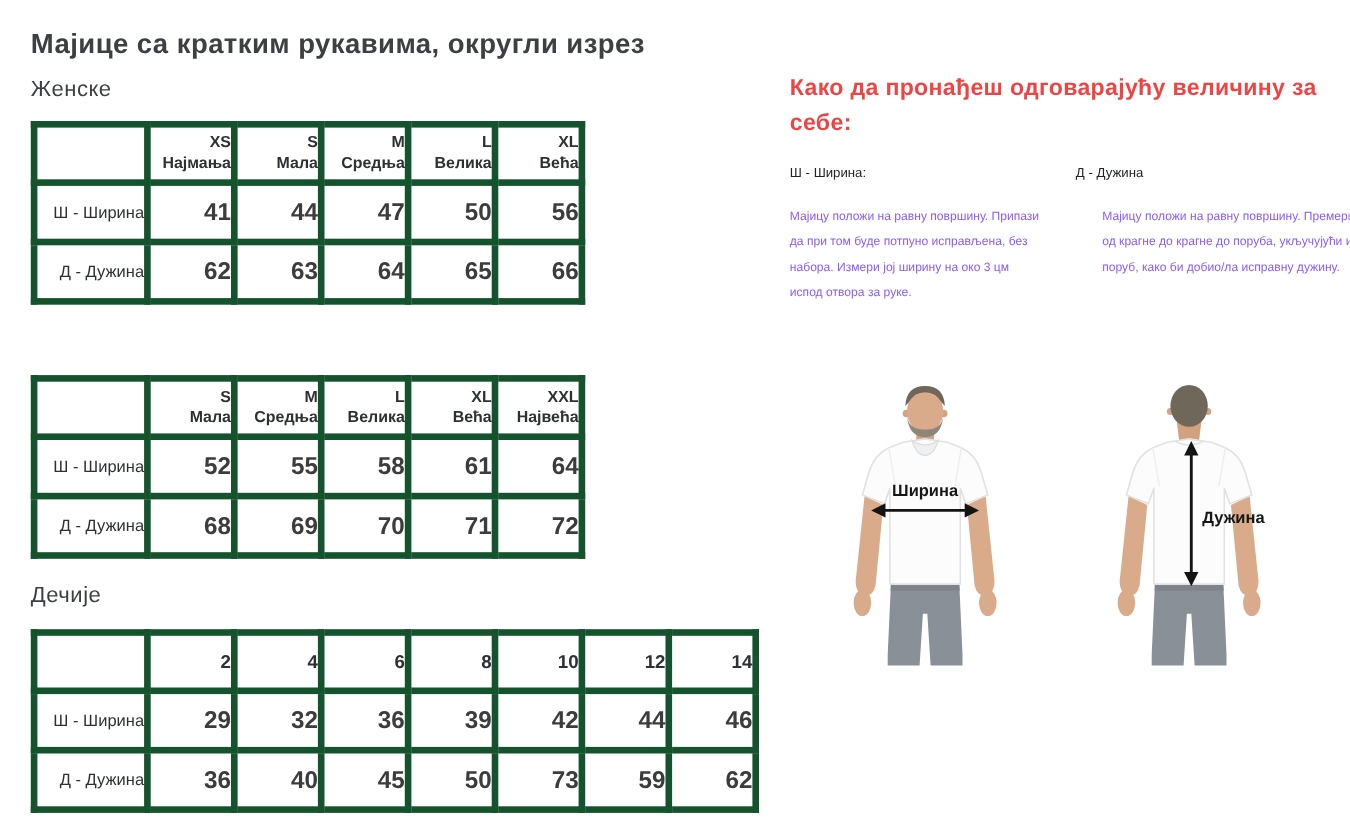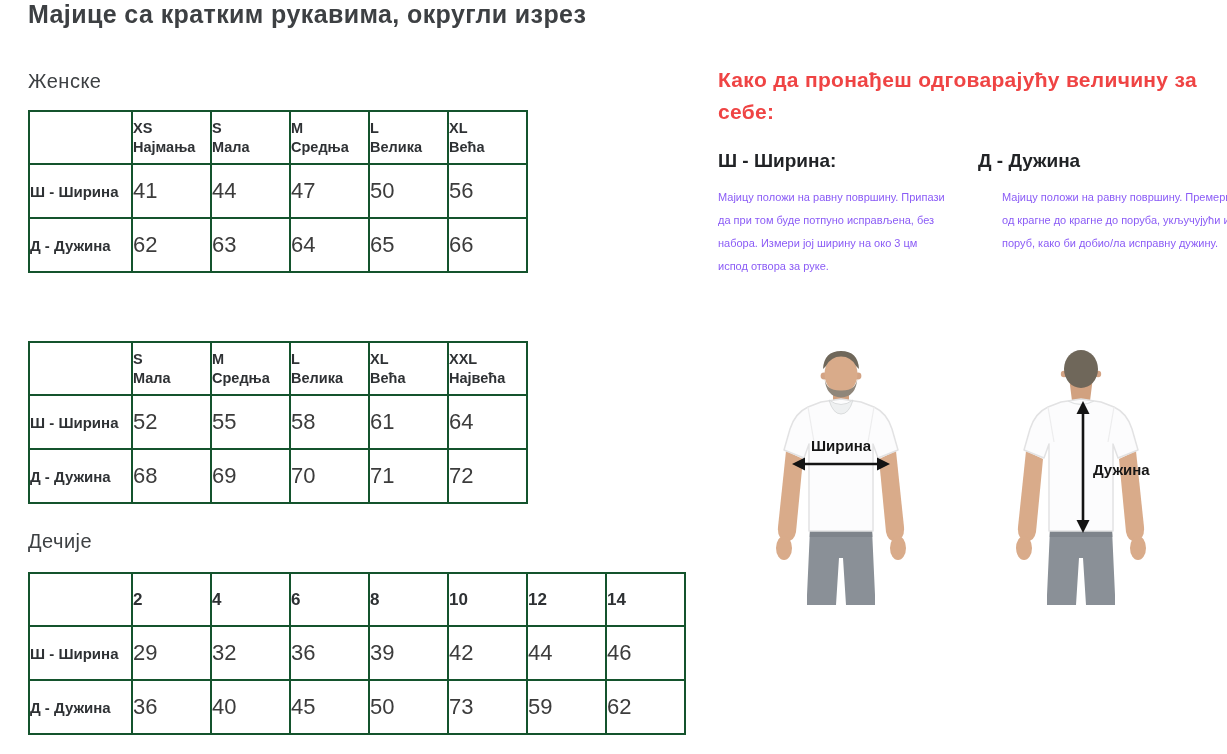--- a/index.html
+++ b/index.html
@@ -5,56 +5,56 @@
   * { margin:0; padding:0; box-sizing:border-box; }
   html,body { background:#ffffff; }
   body {
     width:1227px; height:754px; position:relative; overflow:hidden;
     font-family:"Liberation Sans", sans-serif; color:#3d4043;
   }
   .abs { position:absolute; }
 
   
   .page-title {
-    left:28px; top:0; font-size:25px; font-weight:700;
+    left:28px; top:26px; font-size:25px; font-weight:700;
     letter-spacing:.4px; color:#3d4043;
   }
   .section-title {
     font-size:20px; font-weight:500; letter-spacing:.5px; color:#3d4043;text-align:center;
   }
   .sec-women { left:28px; top:70px; }
   .sec-men   { left:28px; top:300px;margin-top:46px; }
   .sec-kids  { left:28px; top:530px; }
 
   
   table.size { border-collapse:collapse; background:#fff; }
   table.size th, table.size td {
-    border:2px solid #14532d; text-align:left; vertical-align:middle;
+    border:6px solid #14532d; text-align:right; vertical-align:middle;
     padding:0;
   }
   table.size th.corner, table.size td.rowlabel { width:103px; }
   table.size th.colhead {
     width:79px; height:53px; font-size:14.5px; font-weight:700;
     color:#2e3134; line-height:19px;
   }
   table.size th.colhead div:only-child { font-size:17px; }
   table.size td.value {
-    width:79px; height:54px; font-size:22px; font-weight:400; color:#3c3c3c;
-  }
-  table.size td.rowlabel { font-size:15px; font-weight:700; color:#2e3134; }
+    width:79px; height:54px; font-size:22px; font-weight:700; color:#3c3c3c;
+  }
+  table.size td.rowlabel { font-size:15px; font-weight:400; color:#2e3134; }
   .tbl-women { left:28px; top:110px; }
   .tbl-men   { left:28px; top:341px; }
   .tbl-kids  { left:28px; top:572px; }
 
   
   .guide-heading {
     left:718px; top:64px; width:480px; font-size:21px; line-height:32px;
     font-weight:600; letter-spacing:.3px; color:#ef4444;
   }
-  .guide-subhead { font-size:19px; font-weight:700; color:#212326; }
+  .guide-subhead { font-size:12px; font-weight:400; color:#212326; }
   .sub-width  { left:718px; top:150px; }
   .sub-length { left:978px; top:150px; }
   .guide-text { font-size:11px; line-height:23px; color:#8b5cf6; }
   .txt-width  { left:718px; top:186px; width:232px; }
   .txt-length { left:1002px; top:186px; width:242px; }
 
   
   .fig { left:0; top:0; }
   .fig-front { left:763px; top:343px; }
   .fig-back  { left:1003px; top:343px; }

